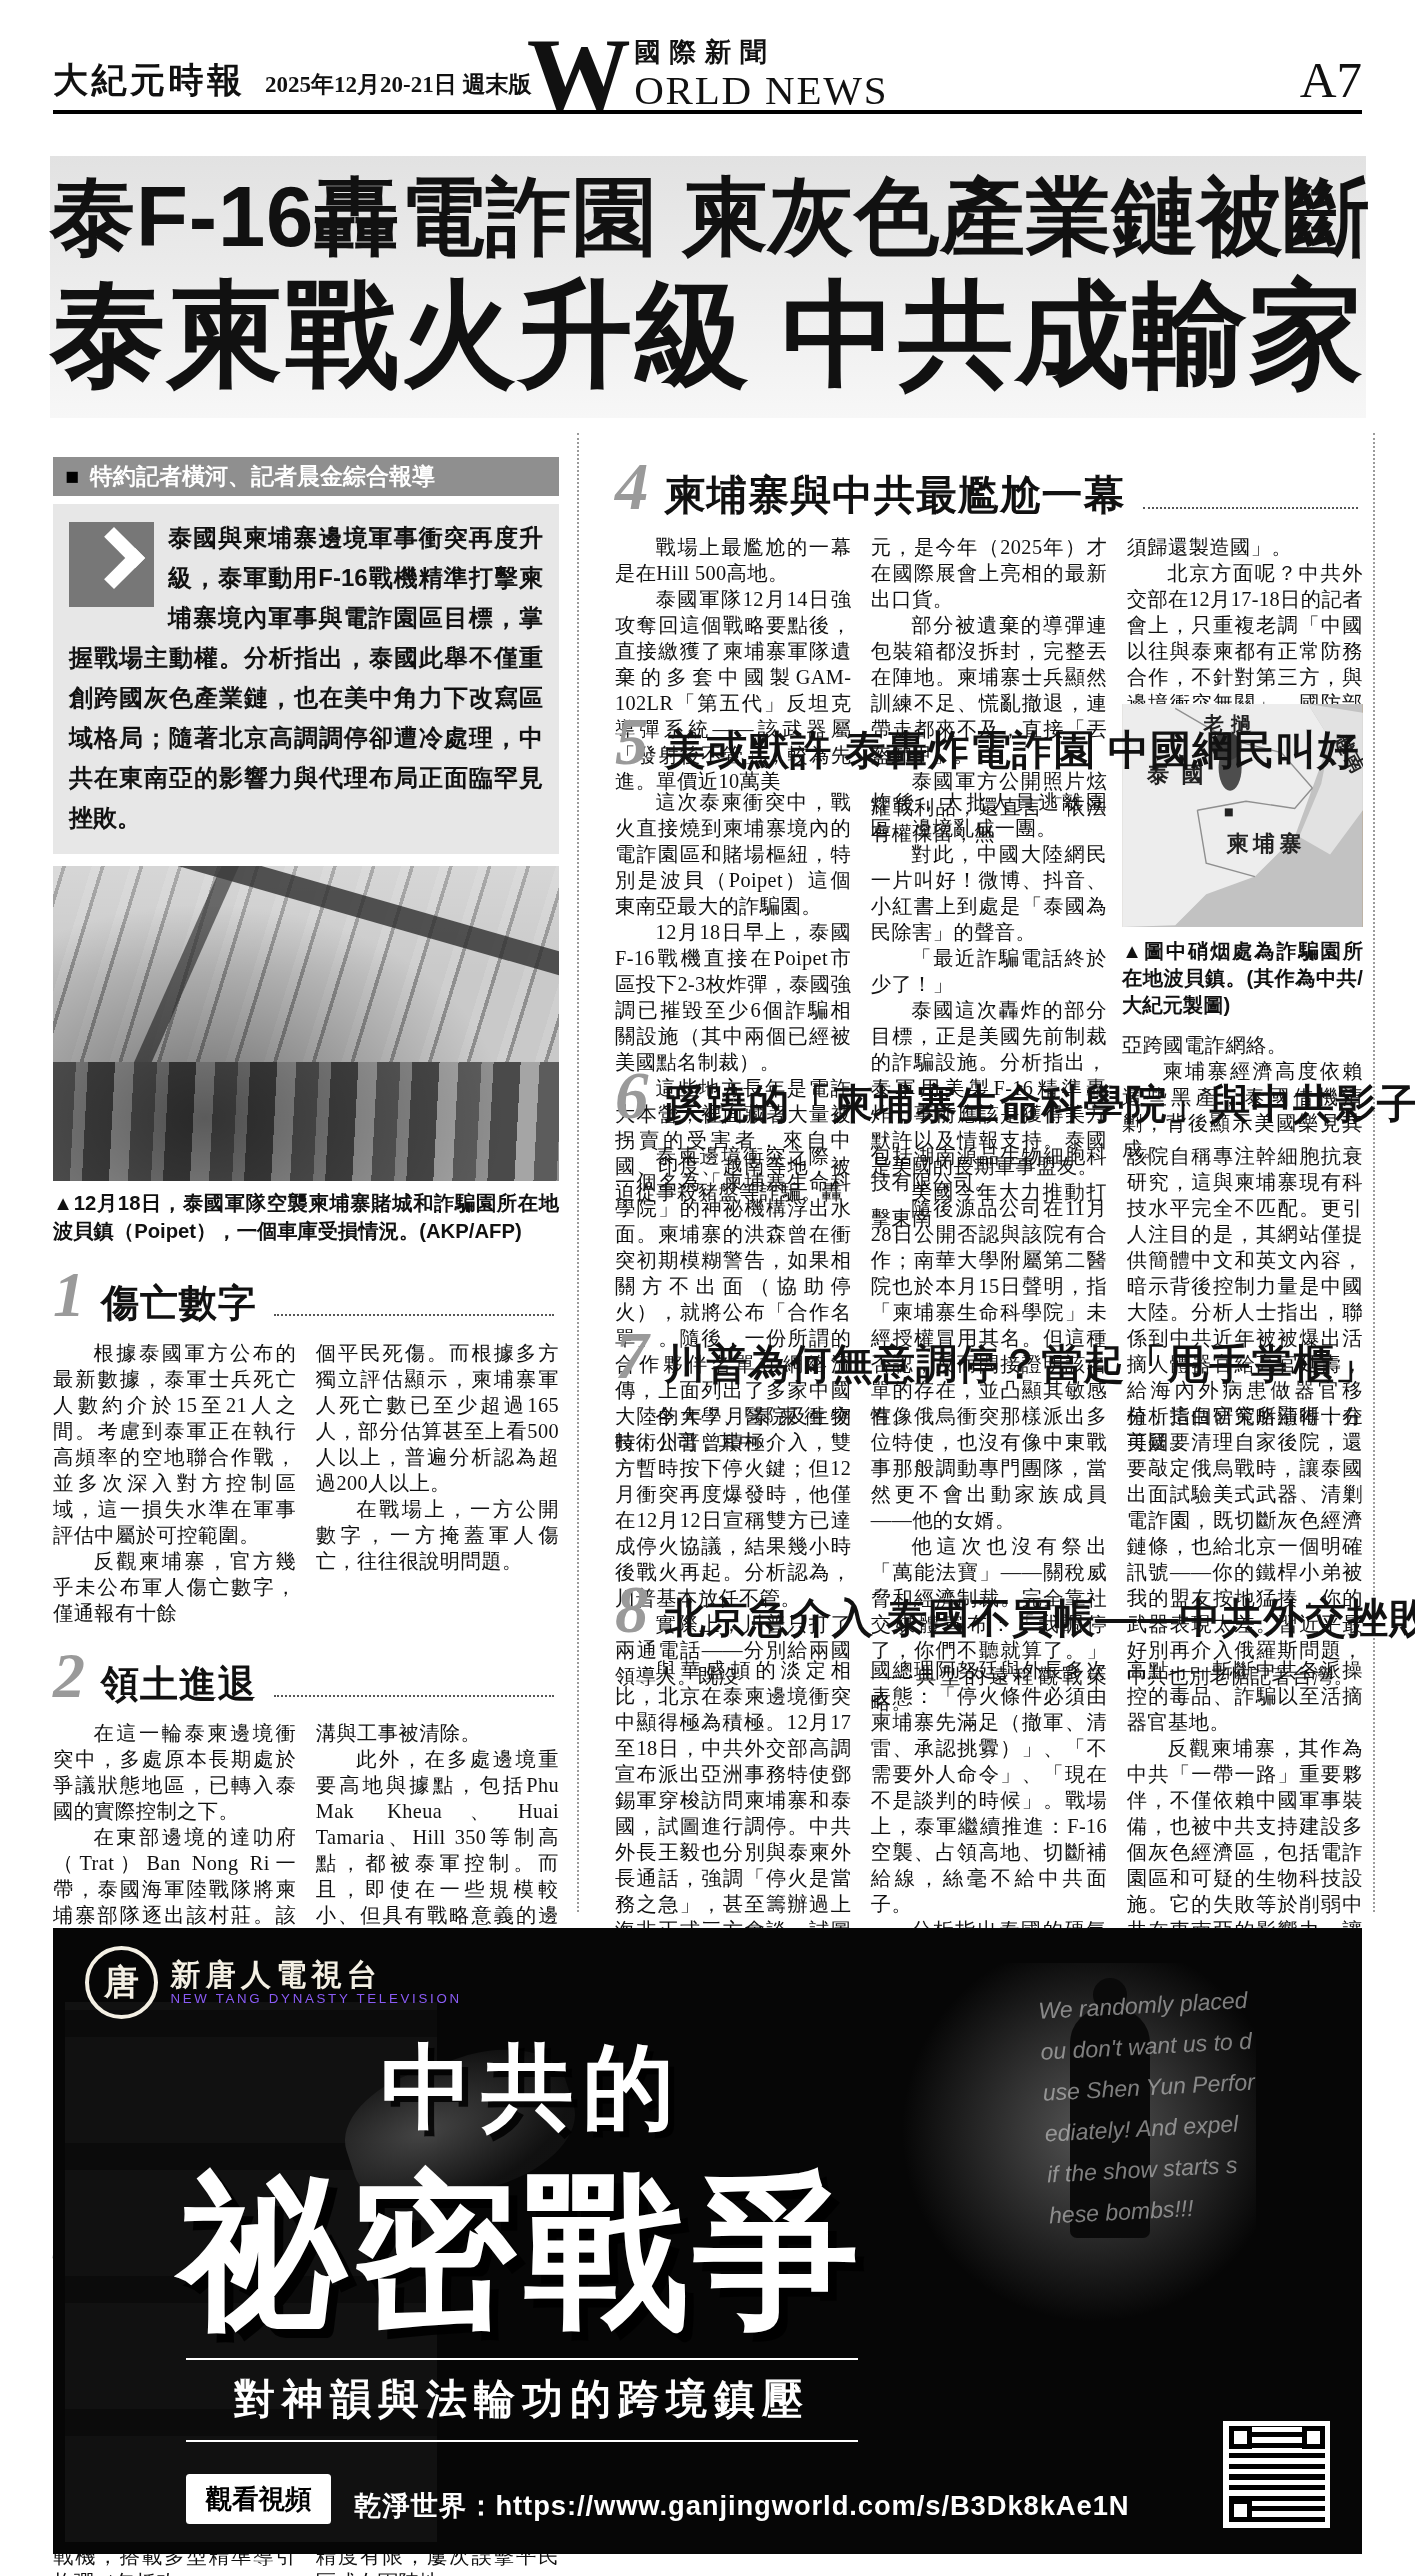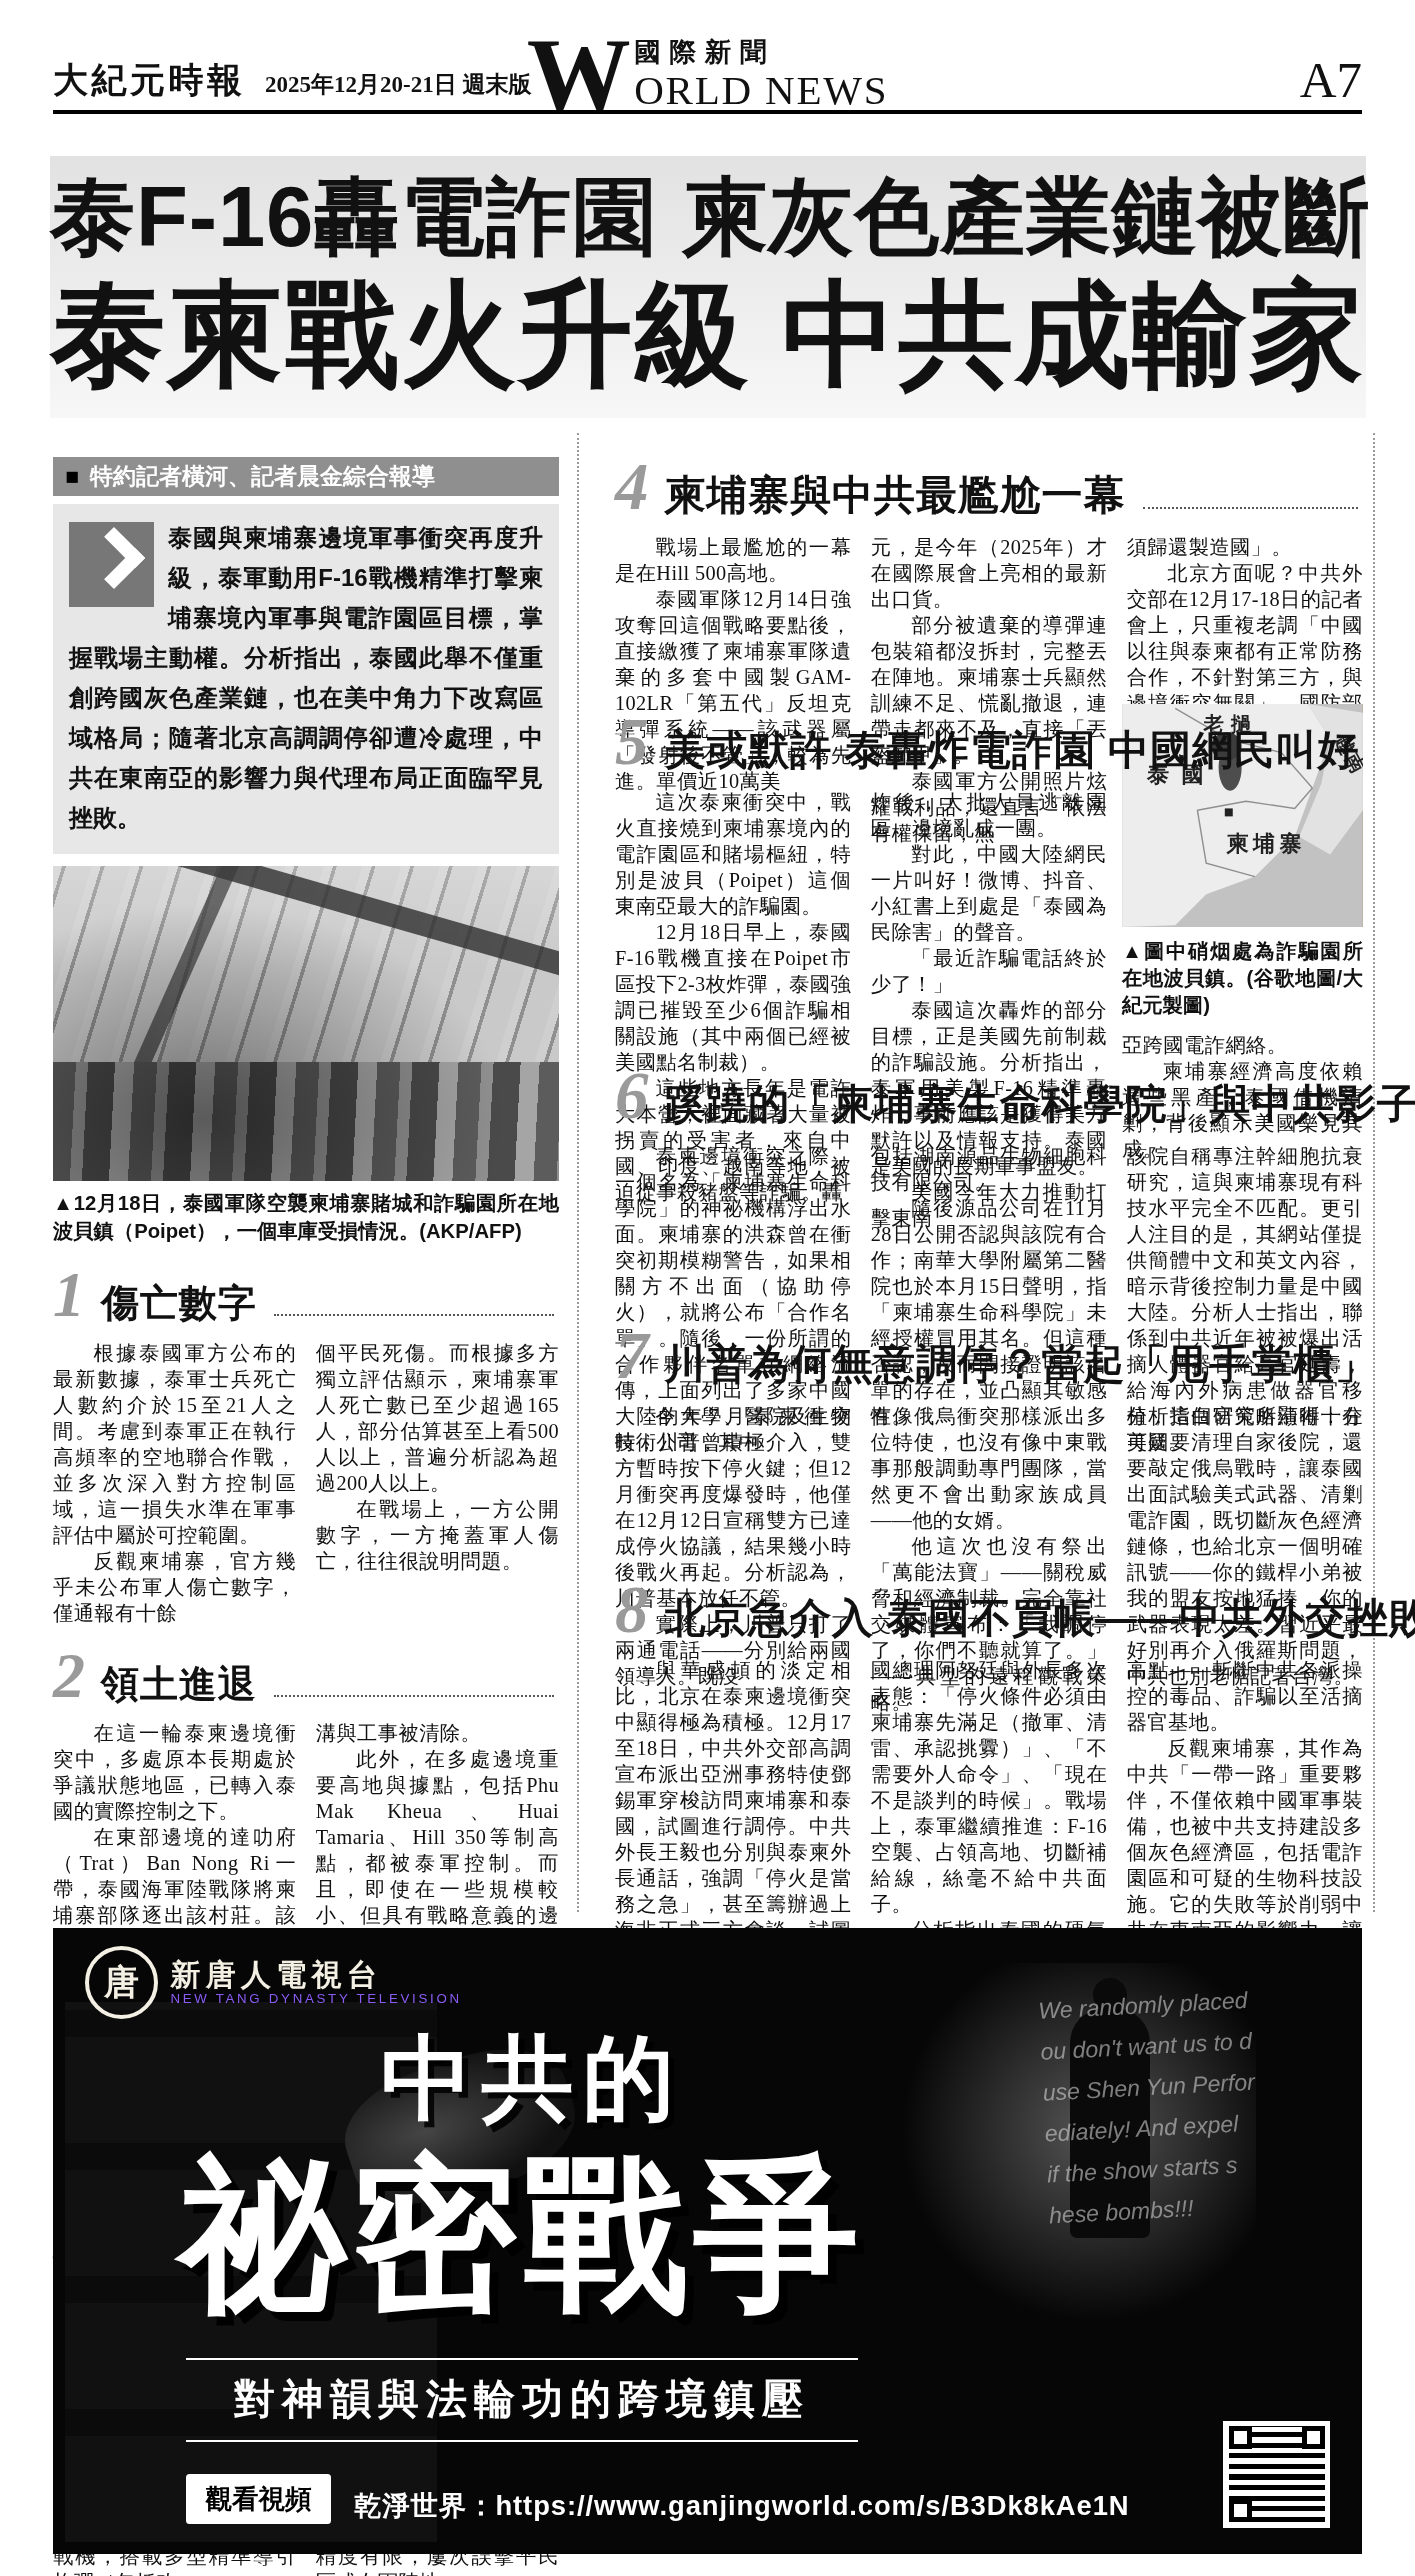--- a/index.html
+++ b/index.html
@@ -78,21 +78,21 @@
       background:repeating-linear-gradient(0deg,#1d1d1d 0 106px,#101010 106px 133px),
                  repeating-linear-gradient(90deg,rgba(70,70,70,.35) 0 124px,rgba(25,25,25,.3) 124px 186px);}
   .ad .gavel{position:absolute;left:292px;top:133px;width:230px;height:133px;background:
       radial-gradient(ellipse at 35% 45%,#4b4b4b,#121212 70%);border-radius:40%;transform:rotate(-18deg);opacity:.9;}
   .ntd{position:absolute;left:32px;top:17.7px;display:flex;align-items:center;gap:12.4px;}
   .ntd .ring{width:65px;height:65px;border:4.4px solid #f4f0e4;border-radius:50%;display:flex;align-items:center;justify-content:center;
       font-size:35px;font-weight:bold;color:#f4f0e4;font-family:"Liberation Serif",serif;}
   .ntd .tzh{font-size:30px;font-weight:bold;letter-spacing:5.3px;color:#f4f0e4;line-height:32px;}
   .ntd .ten{font-size:13.3px;letter-spacing:2.7px;color:#8b5cf6;}
   .ad-title{position:absolute;left:0;top:85px;width:938px;text-align:center;}
-  .ad-t1{font-size:92px;font-weight:900;letter-spacing:8.8px;text-shadow:6.2px 6.2px 0 rgba(0,0,0,.85);margin:4px;padding-left:20px;}
+  .ad-t1{font-size:92px;font-weight:900;letter-spacing:8.8px;text-shadow:6.2px 6.2px 0 rgba(0,0,0,.85);margin:13px;padding-left:20px;}
   .ad-t2{font-size:166px;line-height:177px;font-weight:900;letter-spacing:5.3px;margin:5.3px 0 0;
          text-shadow:8.8px 8.8px 0 rgba(0,0,0,.9);}
   .ad-sub{position:absolute;left:133px;top:430px;width:672px;text-align:center;border-top:2.7px solid #fff;border-bottom:2.7px solid #fff;
           padding:12.4px 0;font-size:41px;font-weight:900;letter-spacing:7px;}
   .ad-bottom{position:absolute;left:133px;bottom:30px;display:flex;align-items:flex-end;gap:23px;}
   .watch{background:#fff;color:#000;font-weight:bold;font-size:26.5px;padding:7px 19.5px;border-radius:3.5px;}
   .ad-url{font-size:27.4px;font-weight:bold;letter-spacing:0.9px;}
   .side-lines{position:absolute;right:26.5px;top:62px;width:292px;transform:rotate(-3deg);opacity:.55;}
   .side-lines p{margin:0 0 14px;font-size:23px;font-style:italic;color:#ddd;white-space:nowrap;}
   .qr{position:absolute;right:32px;bottom:26.5px;width:96px;height:96px;background:#fff;padding:5.3px;}
@@ -243,21 +243,21 @@
           <path d="M85,120 L95,180 L150,195" fill="none" stroke="#8f8f8f" stroke-width="1.6"></path>
           <ellipse cx="122" cy="72" rx="13" ry="26" fill="#4d4d4d"></ellipse>
           <ellipse cx="118" cy="48" rx="17" ry="16" fill="#3c3c3c"></ellipse>
           <rect x="116" y="118" width="9" height="9" fill="#222"></rect>
           <text class="map-label" x="92" y="30" font-size="23" letter-spacing="8">老撾</text>
           <text class="map-label" x="28" y="88" font-size="25" letter-spacing="14">泰國</text>
           <text class="map-label" x="118" y="166" font-size="25" letter-spacing="5">柬埔寨</text>
           <text class="map-label" x="232" y="42" font-size="21" letter-spacing="3" transform="rotate(62 238 48)">越南</text>
         </svg>
       </div>
-      <p class="map-caption">▲圖中硝烟處為詐騙園所在地波貝鎮。(谷歌地圖/大紀元製圖)</p>
+      <p class="map-caption">▲圖中硝烟處為詐騙園所在地波貝鎮。(其作為中共/大紀元製圖)</p>
       <div class="body-text cont">
           <p>亞跨國電詐網絡。</p>
           <p>柬埔寨經濟高度依賴這些黑產，泰國借機清剿，背後顯示美國樂見其成。</p>
         </div>
     </div>
 
     <div class="rsec s5">
       <div class="sec-head">
         <span class="sec-num">5</span>
         <span class="sec-title">美或默許 泰轟炸電詐園 中國網民叫好</span>

